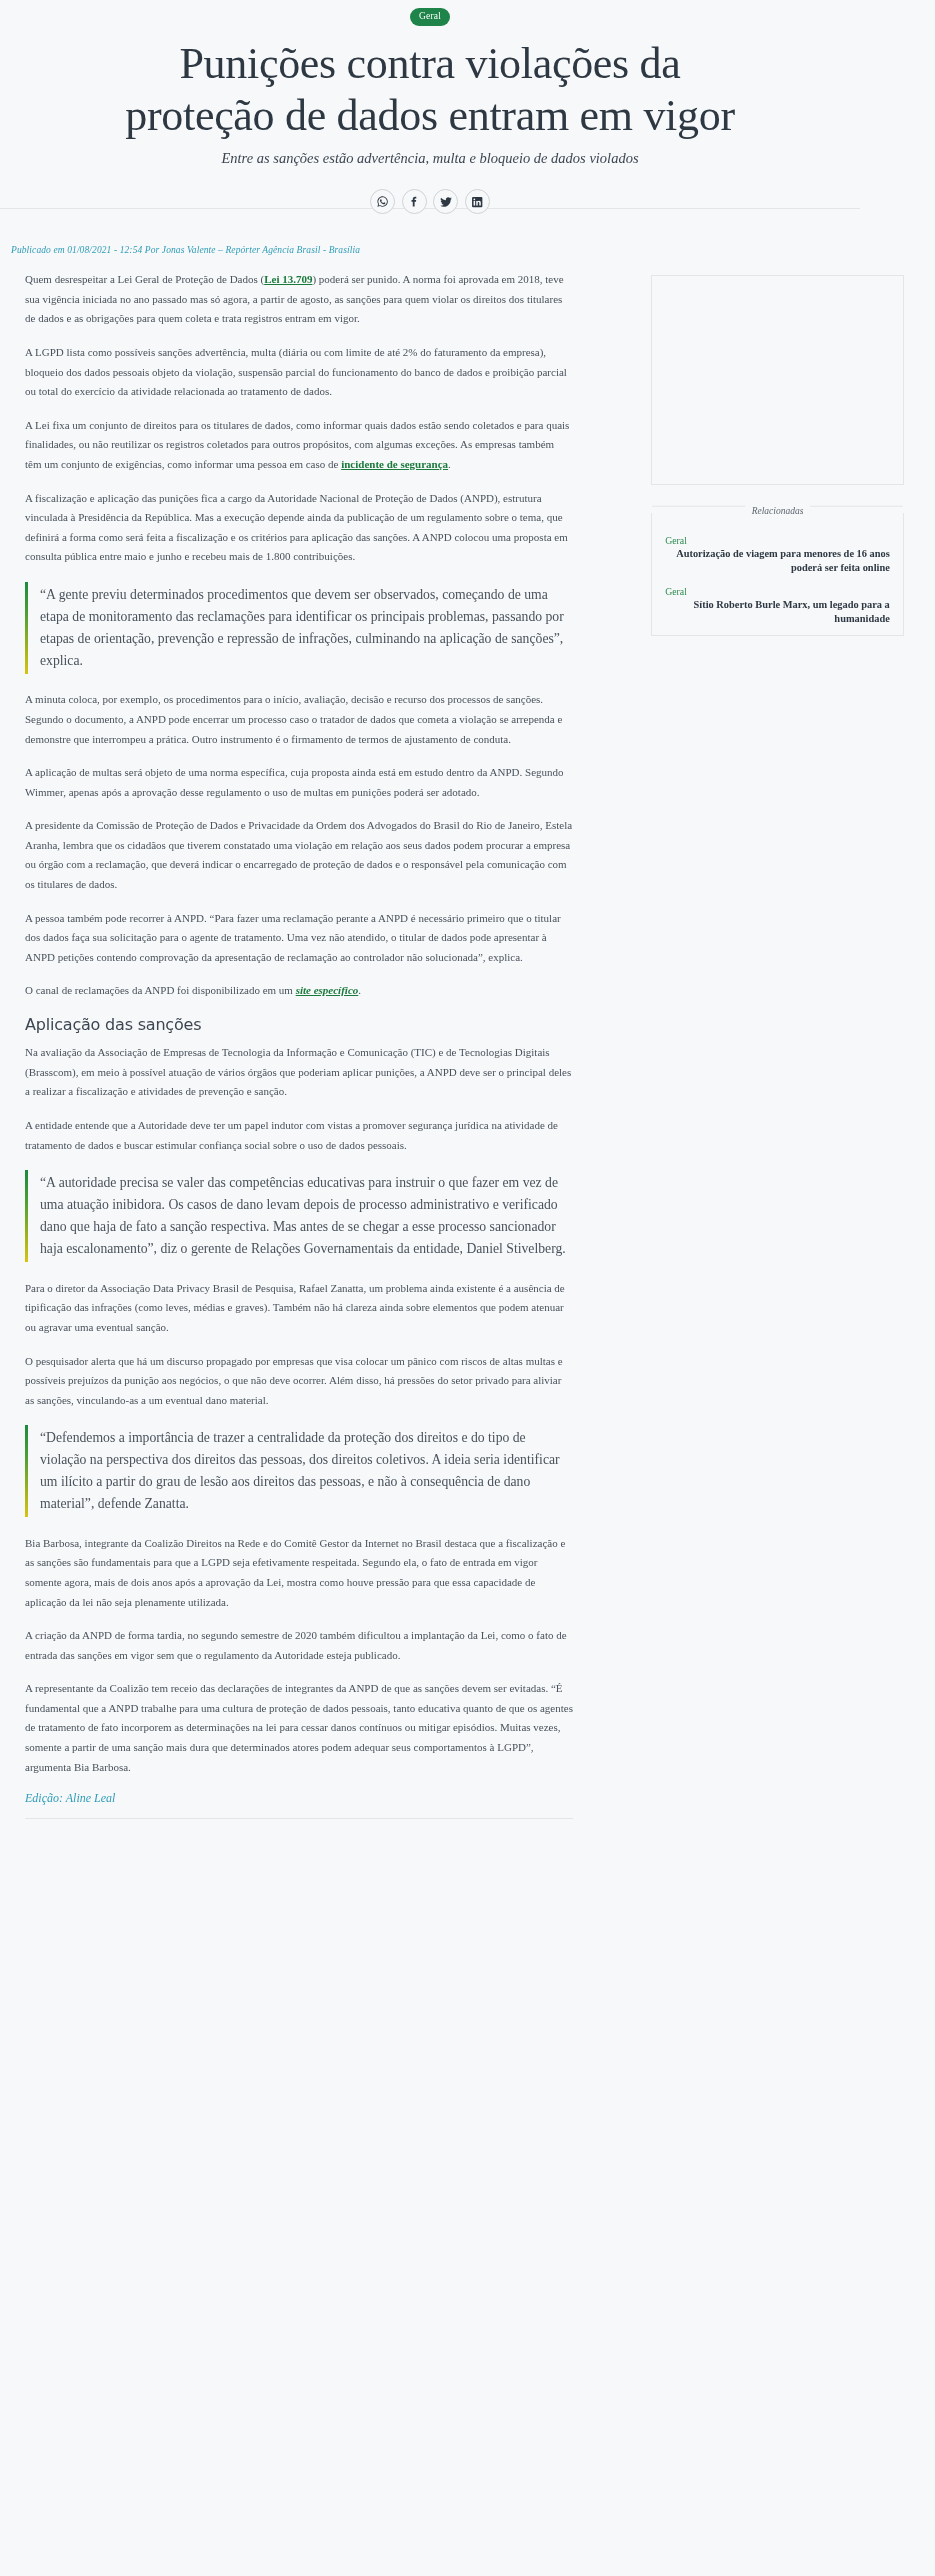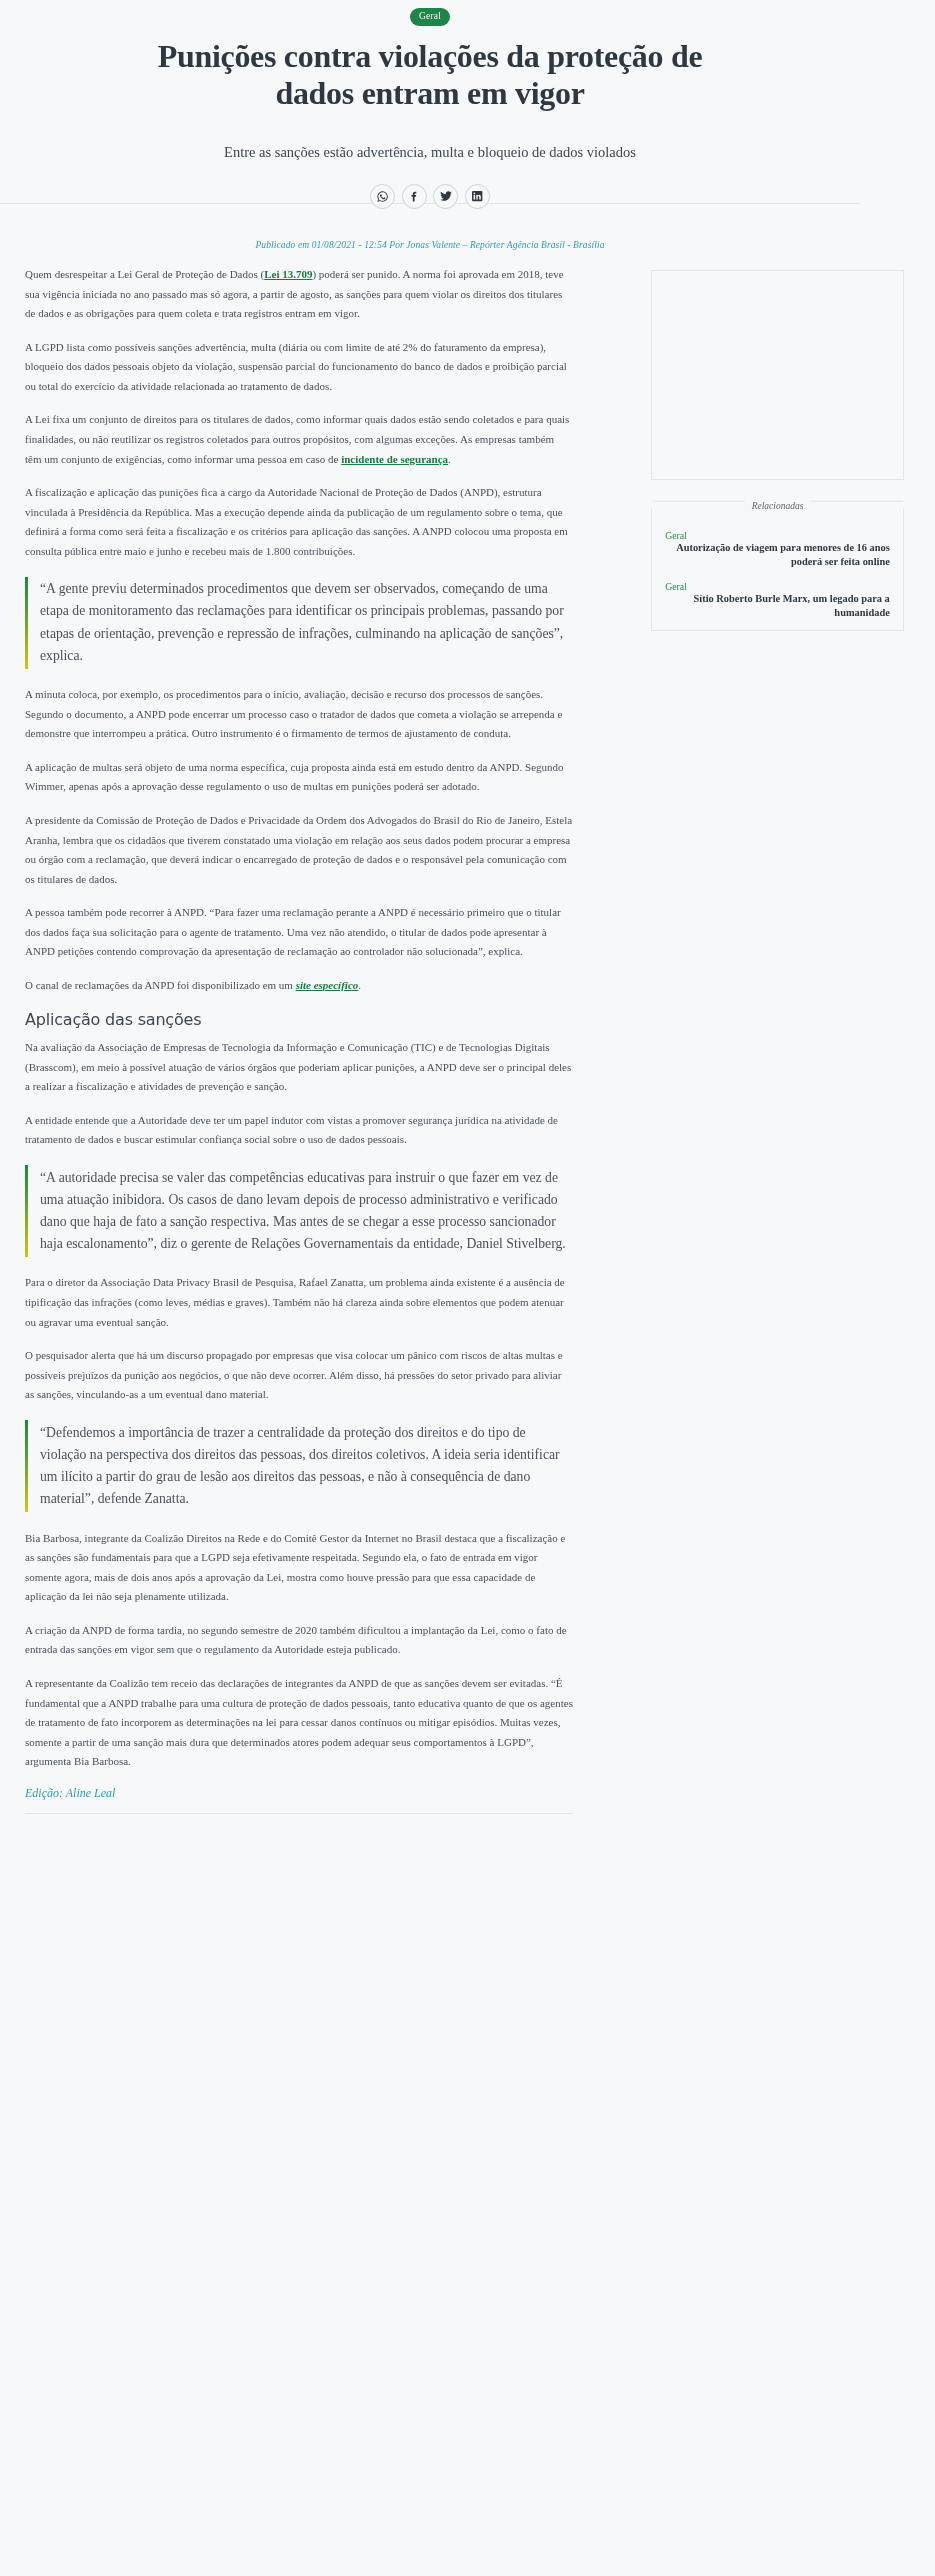--- a/index.html
+++ b/index.html
@@ -35,33 +35,34 @@
     color: #ffffff;
     font-family: "Liberation Serif", serif;
     font-size: 9.5px;
     line-height: 1;
     padding: 4.1px 9px 5px 9px;
     border-radius: 9px;
     letter-spacing: 0.2px;
   }
   h1.headline {
     font-family: "Liberation Serif", "DejaVu Serif", serif;
-    font-weight: 700;
-    font-size: 32px;
+    font-weight: 400;
+    font-size: 44px;
     line-height: 1.18;
     color: #2e3843;
     margin: 11.6px auto 0 auto;
     max-width: 629px;
     letter-spacing: -0.3px;
   }
   .subhead {
     font-family: "Liberation Serif", serif;
+    font-style: italic;
     font-size: 14.5px;
     color: #3c4652;
-    margin: 29px auto 0 auto;
+    margin: 6px auto 0 auto;
     max-width: 645px;
     line-height: 1.4;
   }
 
   .share-row {
     position: relative;
     margin-top: 21.5px;
     height: 38px;
   }
   .share-rule {
@@ -83,27 +84,28 @@
     background: #f7f8f9;
     display: flex;
     align-items: center;
     justify-content: center;
     cursor: pointer;
     padding: 0;
   }
   .share-btn svg { display: block; }
 
   .byline {
-    text-align: center;
+    text-align: left;
     font-family: "Liberation Serif", serif;
     font-style: italic;
     font-size: 9.5px;
     color: #2e9cb8;
     margin-top: 18px;
     letter-spacing: 0.1px;
+    margin-left: 11px;
   }
 
   
   .body-wrap {
     display: flex;
     align-items: flex-start;
     margin-top: 15px;
     padding: 0 20px 0 25px;
     gap: 28px;
   }

